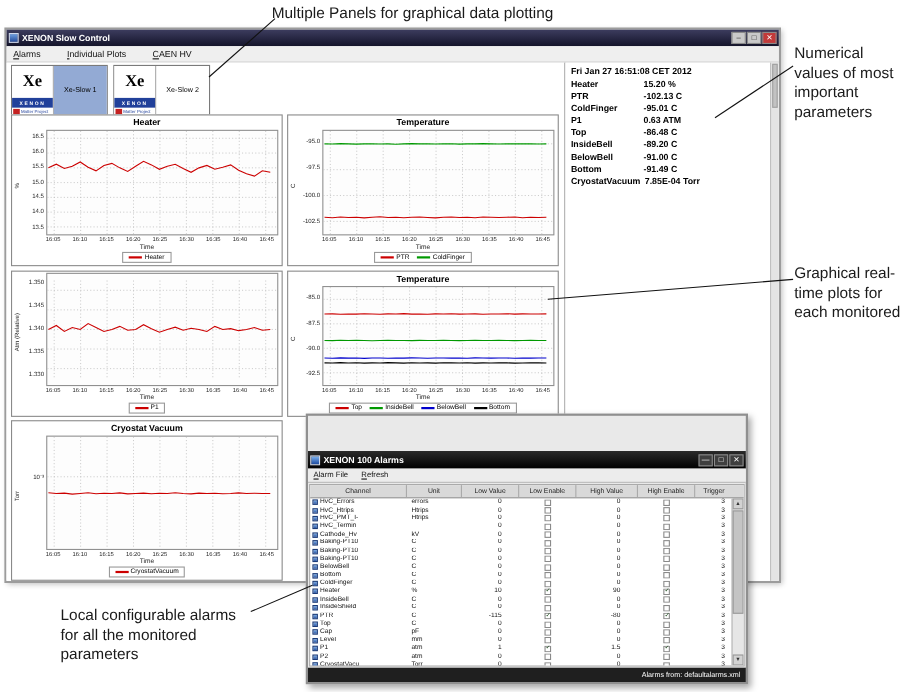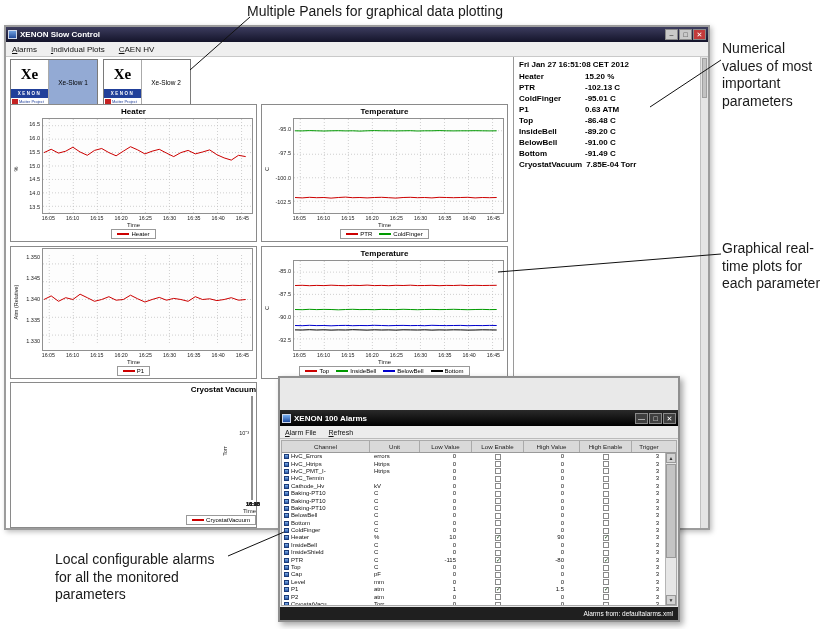--- a/index.html
+++ b/index.html
@@ -17,21 +17,21 @@
   
   #main-window { position:absolute; left:4px; top:25px; width:706px; height:505px;
     border:2px solid #9c9c9c; background:#f2f2f2; box-shadow:2px 2px 5px rgba(0,0,0,0.25); z-index:1; }
   .titlebar { height:15px; background:linear-gradient(#3c3c5e,#14142a); display:flex; align-items:center; padding:0 2px; }
   .titlebar .win-icon { width:9px; height:9px; background:linear-gradient(#6fa0e0,#234a9a); border:1px solid #cfd8ea; margin-right:3px; }
   .titlebar .win-title { color:#fff; font-size:8px; font-weight:bold; flex:1; white-space:nowrap; overflow:hidden; }
   .win-btns { display:flex; gap:1px; }
   .win-btn { width:13px; height:11px; font-size:7px; line-height:10px; text-align:center;
     background:#c9c9c9; border:1px solid #8a8a8a; color:#222; }
   .win-btn.close { background:#c23a3a; color:#fff; }
-  .menubar { height:15px; background:#efefef; border-bottom:1px solid #c9c9c9; display:flex; align-items:center; gap:14px; padding:0 6px; }
+  .menubar { height:15px; background:#efefef; border-bottom:1px solid #c9c9c9; display:flex; align-items:center; gap:24px; padding:0 6px; }
   .menu-item { display:inline-block; font-size:8px; color:#111; cursor:default; }
   .menu-item::first-letter { text-decoration:underline; }
 
   #main-content { position:absolute; left:0; top:30px; right:0; bottom:0; background:#fff; }
   #left-pane { position:absolute; left:0; top:0; width:507px; bottom:0; background:#fff; }
   #pane-divider { position:absolute; left:507px; top:0; width:1px; bottom:0; background:#9a9a9a; }
   #info-pane { position:absolute; left:508px; top:0; right:8px; bottom:0; background:#fff; padding:3px 0 0 5px; }
   #main-scrollbar { position:absolute; right:0; top:0; width:8px; bottom:0; background:#e4e4e4; border-left:1px solid #c0c0c0; }
   #main-scrollbar .thumb { position:absolute; left:1px; right:1px; top:1px; height:40px; background:#c2c2c2; border:1px solid #a0a0a0; }
 
@@ -53,21 +53,21 @@
   #info-pane .ts { font-size:8px; font-weight:bold; margin-bottom:2px; white-space:nowrap; }
   .info-row { display:flex; font-size:8px; font-weight:bold; line-height:11px; white-space:nowrap; }
   .info-name { min-width:66px; padding-right:4px; }
 
   
   .chart-panel { position:absolute; border:1px solid #8a8a8a; background:#fff; display:flex; flex-direction:column; z-index:2; }
   #chart-0 { left:10px; top:104px; width:247px; height:138px; }
   #chart-1 { left:261px; top:104px; width:247px; height:138px; }
   #chart-2 { left:10px; top:246px; width:247px; height:133px; }
   #chart-3 { left:261px; top:246px; width:247px; height:133px; }
-  #chart-4 { left:10px; top:382px; width:247px; height:146px;align-items:flex-end; }
+  #chart-4 { left:10px; top:382px; width:247px; height:146px; }
   .chart-title { text-align:center; font-size:8px; font-weight:bold; padding:2px 0 1px; }
   .chart-body { flex:1; display:flex; min-height:0; }
   .chart-ylabel { width:9px; position:relative; }
   .chart-ylabel span { position:absolute; left:-20px; top:50%; width:50px; text-align:center;
     transform:rotate(-90deg); font-size:5.5px; color:#222; }
   .chart-yticks { width:22px; position:relative; font-size:5.5px; color:#222; }
   .ytick { position:absolute; right:2px; transform:translateY(-50%); white-space:nowrap; }
   .chart-plot { flex:1; position:relative; border:1px solid #909090; margin:1px 3px 0 0; background:#fdfdfd; }
   .chart-plot svg { position:absolute; left:0; top:0; width:100%; height:100%; }
   .chart-xticks { height:7px; position:relative; margin:1px 3px 0 31px; font-size:5.3px; color:#222; }
@@ -106,21 +106,21 @@
   .sb-arrow { position:absolute; left:0; width:10px; height:10px; background:#d2d2d2; border:1px solid #999; font-size:5px; text-align:center; line-height:9px; color:#333; }
   .sb-up { top:0; } .sb-down { bottom:0; }
   .sb-thumb { position:absolute; left:0; width:10px; top:11px; height:62%; background:#c4c4c4; border:1px solid #999; }
   #alarms-status { height:13px; background:#1f1f1f; color:#fff; font-size:6.5px; text-align:right; line-height:13px; padding-right:5px; }
 </style>
 </head>
 <body>
 
 <div class="ann" id="ann-panels">Multiple Panels for graphical data plotting</div>
 <div class="ann" id="ann-numerical">Numerical values of most important parameters</div>
-<div class="ann" id="ann-plots">Graphical real-time plots for each parameter</div>
+<div class="ann" id="ann-plots">Graphical real-time plots for each monitored</div>
 <div class="ann" id="ann-alarms">Local configurable alarms for all the monitored parameters</div>
 
 <div id="main-window">
   <div class="titlebar">
     <span class="win-icon"></span>
     <span class="win-title">XENON Slow Control</span>
     <span class="win-btns">
       <span class="win-btn">–</span>
       <span class="win-btn">□</span>
       <span class="win-btn close">✕</span>

